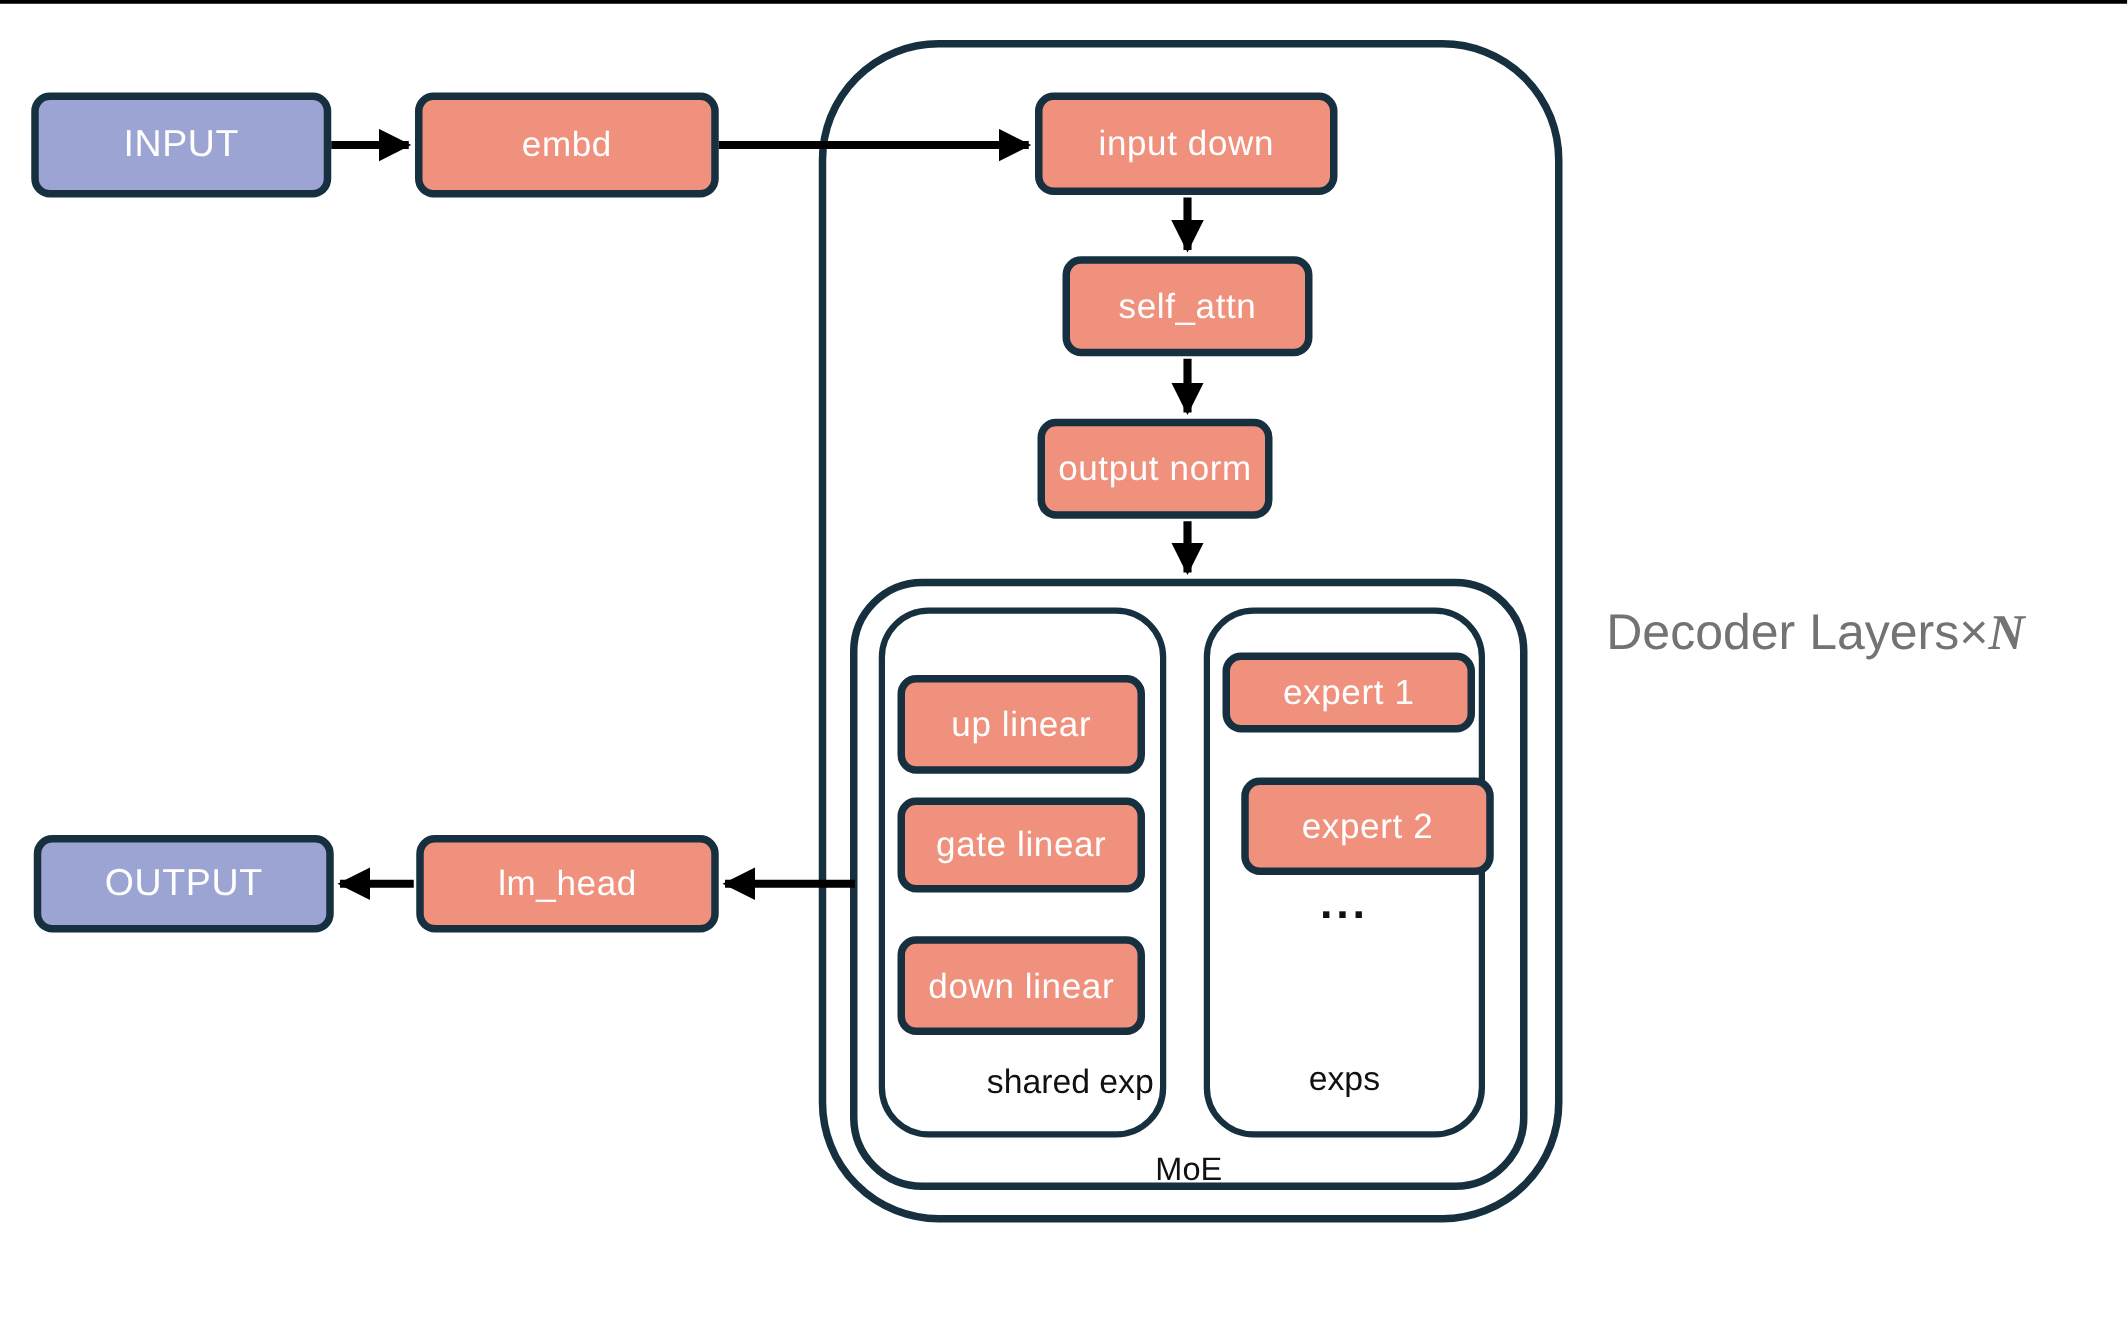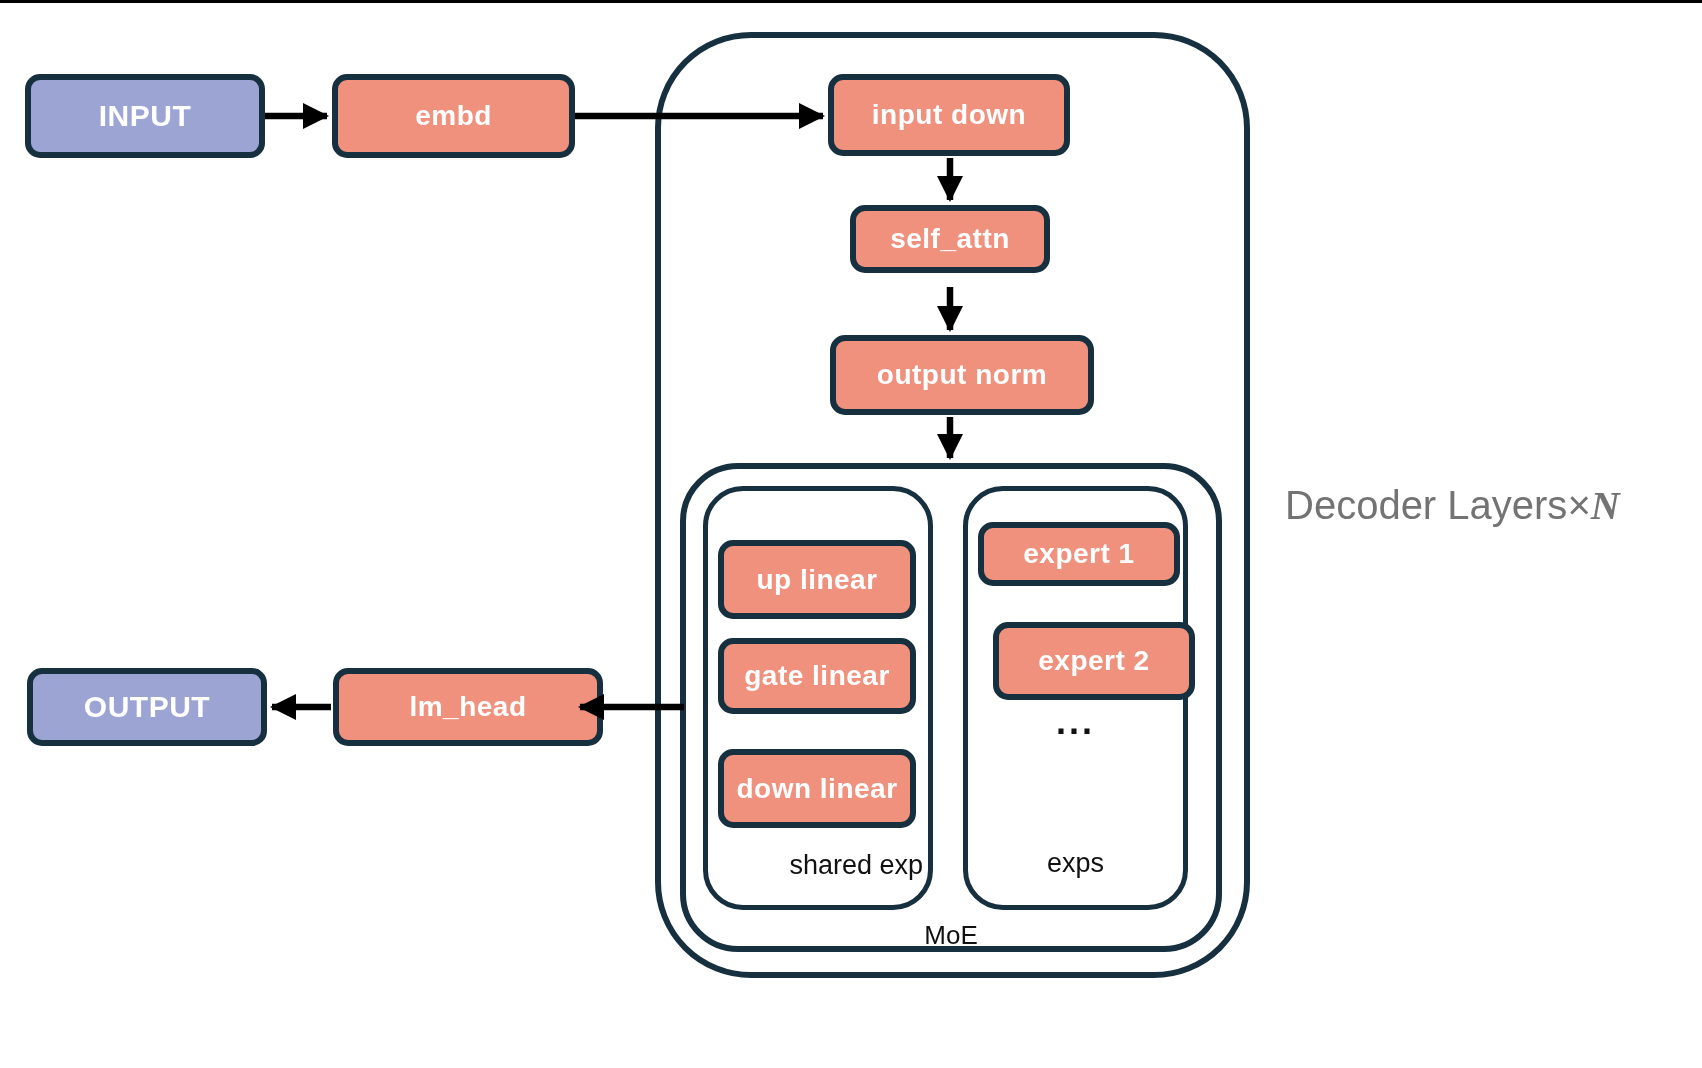--- a/index.html
+++ b/index.html
@@ -38,40 +38,40 @@
   .node {
     position: absolute;
     box-sizing: border-box;
     border: 6px solid var(--outline, #16303f);
     border-radius: 15px;
     color: #ffffff;
     display: flex;
     align-items: center;
     justify-content: center;
     font-size: 28px;
-    font-weight: 700;
+    font-weight: 400;
     letter-spacing: 0.5px;
     z-index: 2;
     white-space: nowrap;
   }
   .io     { background: var(--io-fill, #9ba4d3); font-size: 30px; }
   .module { background: var(--module-fill, #f0917e); }
 
   .n-input       { left: 25px;  top: 74px;  width: 240px; height: 84px; }
   .n-embd        { left: 332px; top: 74px;  width: 243px; height: 84px; text-align: center; }
   .n-input-norm  { left: 828px; top: 74px;  width: 242px; height: 82px; }
-  .n-self-attn   { left: 850px; top: 205px; width: 200px; height: 68px; }
-  .n-output-norm { left: 830px; top: 335px; width: 264px; height: 80px; }
+  .n-self-attn   { left: 850px; top: 205px; width: 200px; height: 80px; }
+  .n-output-norm { left: 830px; top: 335px; width: 188px; height: 80px; }
   .n-up-linear   { left: 718px; top: 540px; width: 198px; height: 79px; }
   .n-gate-linear { left: 718px; top: 638px; width: 198px; height: 76px; }
   .n-down-linear { left: 718px; top: 749px; width: 198px; height: 79px; }
   .n-expert-1    { left: 978px; top: 522px; width: 202px; height: 64px; }
   .n-expert-2    { left: 978px; top: 622px; width: 202px; height: 78px; margin-left: 15px; }
   .n-expert-n    { left: 978px; top: 760px; width: 202px; height: 81px; }
-  .n-lm-head     { left: 333px; top: 668px; width: 270px; height: 78px; }
+  .n-lm-head     { left: 333px; top: 668px; width: 242px; height: 78px; }
   .n-output      { left: 27px;  top: 668px; width: 240px; height: 78px; }
 
   
   .lbl {
     position: absolute;
     color: var(--label-text, #111111);
     text-align: center;
     z-index: 2;
     white-space: nowrap;
   }

